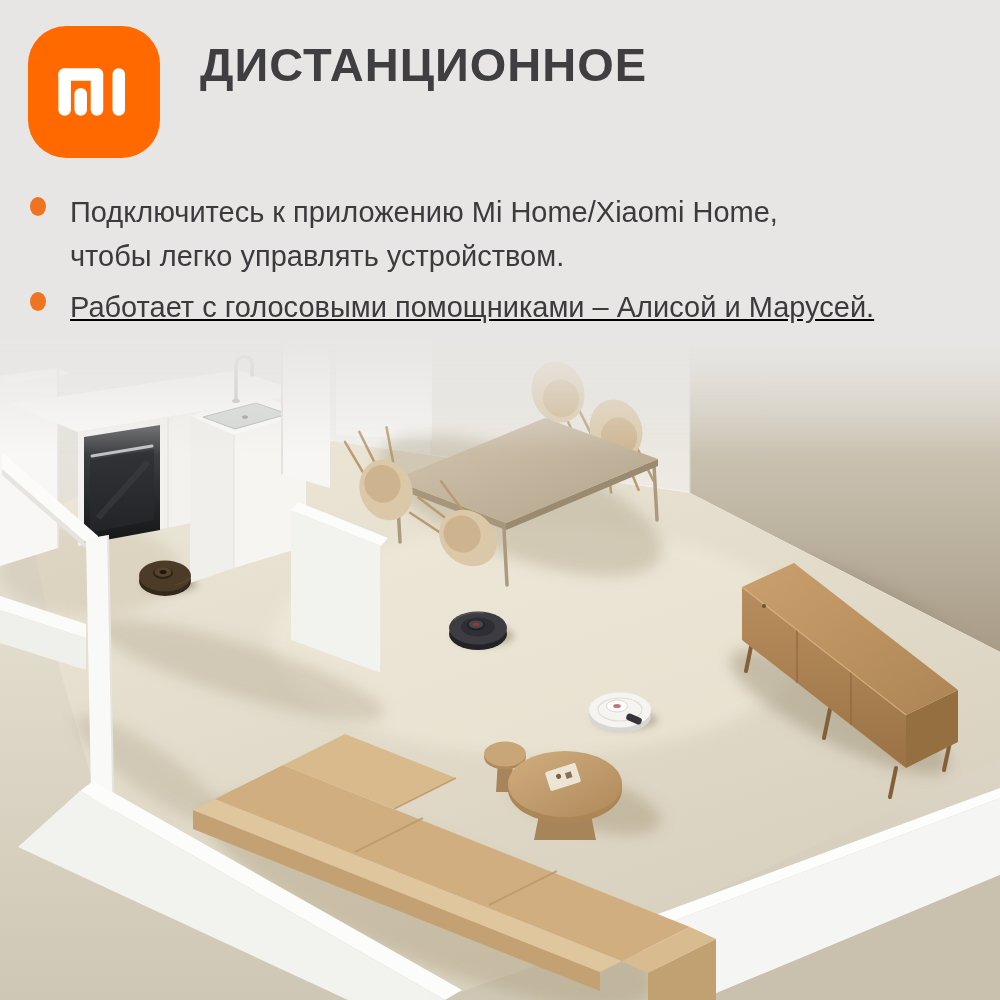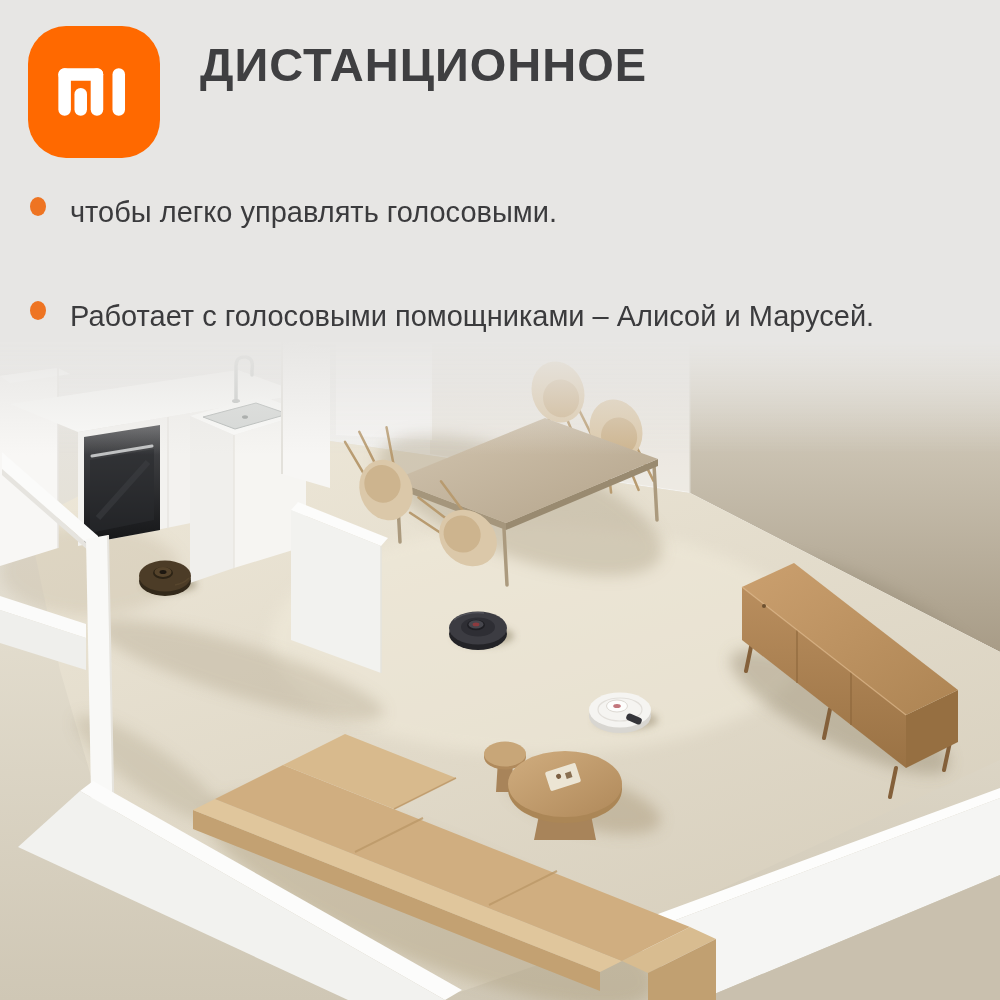--- a/index.html
+++ b/index.html
@@ -21,21 +21,21 @@
   .bullets{position:absolute;left:0;top:0;width:1000px;}
   .bullet{position:absolute;left:30px;width:940px;}
   .bullet .dot{
     position:absolute;left:0;top:7px;width:16px;height:19px;border-radius:50%;
     background:#ee7422;
   }
   .bullet .txt{
     margin-left:40px;font-size:29px;line-height:44px;color:#3b3b3d;
   }
   .b1{top:190px;}
-  .b2{top:294px;}
+  .b2{top:285px;text-decoration:underline;}
   .scene{position:absolute;left:0;top:340px;width:1000px;height:660px;}
   .scene svg{display:block;}
 </style>
 </head>
 <body>
 
 <div class="page">
 
   <div class="logo">
     <svg width="132" height="132" viewBox="0 0 100 100">
@@ -50,21 +50,22 @@
   </div>
 
   <div class="title">
     <div>ДИСТАНЦИОННОЕ</div>
   </div>
 
   <div class="bullets">
     <div class="bullet b1">
       <span class="dot"></span>
       <div class="txt">
-        <div>чтобы легко управлять голосовыми.</div>
+        <div>Подключитесь к приложению Mi Home/Xiaomi Home,</div>
+        <div>чтобы легко управлять устройством.</div>
       </div>
     </div>
     <div class="bullet b2">
       <span class="dot"></span>
       <div class="txt">
         <div>Работает с голосовыми помощниками – Алисой и Марусей.</div>
       </div>
     </div>
   </div>
 

